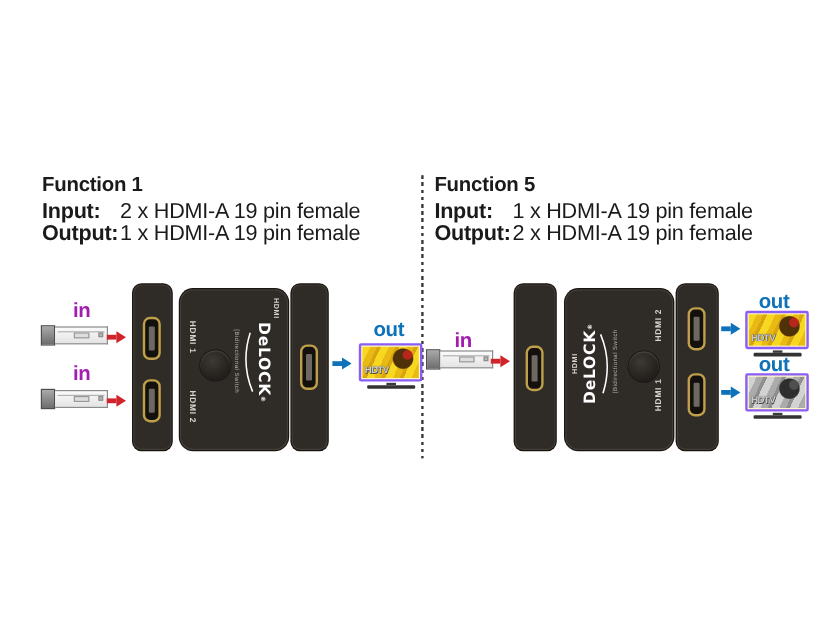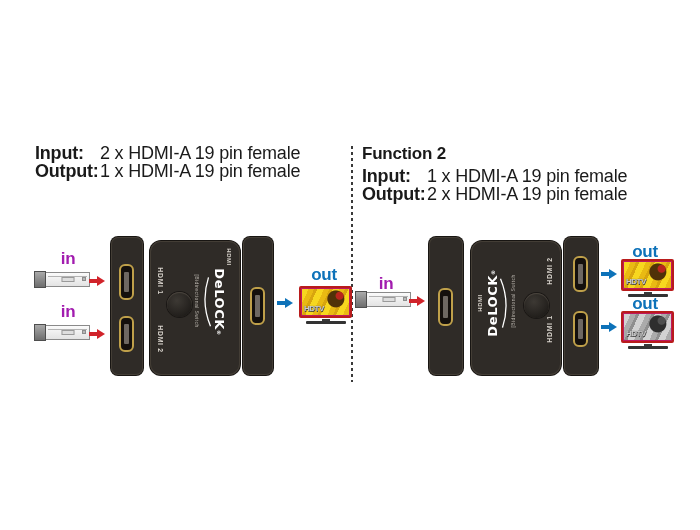--- a/index.html
+++ b/index.html
@@ -61,53 +61,54 @@
   .vsub.ccw{transform:translate(-50%,-50%) rotate(-90deg);}
   .logo{position:absolute;display:flex;flex-direction:column;align-items:center;
     transform:translate(-50%,-50%) rotate(90deg);}
   .logo.ccw{transform:translate(-50%,-50%) rotate(-90deg);}
   .logo .word{color:#fff;font-weight:700;font-size:13px;letter-spacing:0.6px;
     font-family:"DejaVu Sans",sans-serif;line-height:12px;}
   .logo .reg{font-size:5px;vertical-align:top;color:#fff;}
   .logo svg{display:block;margin-top:1px;}
   
   .tv{position:absolute;width:53px;}
-  .tv-frame{border:2px solid #b91c1c;background:#be185d;padding:1px;border-radius:2px;}
+  .tv-frame{border:2px solid #8b5cf6;background:#fef9c3;padding:1px;border-radius:2px;}
   .tv-screen{height:26px;position:relative;overflow:hidden;}
   .tv-screen.color{background:
     radial-gradient(circle at 80% 26%, #b8251d 0 3.5px, transparent 4.5px),
     radial-gradient(circle at 72% 38%, #503208 0 8px, transparent 9px),
     repeating-linear-gradient(115deg,#f7d71f 0 6px,#e9ba13 6px 11px,#d8a50e 11px 14px);}
   .tv-screen.gray{background:
     radial-gradient(circle at 80% 26%, #4f4f4f 0 3.5px, transparent 4.5px),
     radial-gradient(circle at 72% 38%, #2e2e2e 0 8px, transparent 9px),
     repeating-linear-gradient(115deg,#d2d2d2 0 6px,#ababab 6px 11px,#8f8f8f 11px 14px);}
   .hdtv{position:absolute;left:2px;bottom:2px;font-size:8px;font-weight:700;color:#cccccc;
     letter-spacing:-0.5px;text-shadow:0 0 1px #444, 0.5px 0.5px 0 #444;}
   .tv-neck{width:8px;height:2px;background:#3a3a3a;margin:1px auto 0;}
   .tv-base{width:40px;height:3px;background:#333;margin:0 auto;border-radius:1px;}
 </style>
 </head>
 <body>
 
 <div class="stage">
 
   <div class="specs" style="left:35px;top:144px;">
+    <div class="title">Function 1</div>
     <div class="spec-row">
       <span class="spec-label">Input:</span>
       <span class="spec-value">2 x HDMI-A 19 pin female</span>
     </div>
     <div class="spec-row">
       <span class="spec-label">Output:</span>
       <span class="spec-value">1 x HDMI-A 19 pin female</span>
     </div>
   </div>
 
   <div class="specs" style="left:362px;top:144px;">
-    <div class="title">Function 2</div>
+    <div class="title">Function 5</div>
     <div class="spec-row">
       <span class="spec-label">Input:</span>
       <span class="spec-value">1 x HDMI-A 19 pin female</span>
     </div>
     <div class="spec-row">
       <span class="spec-label">Output:</span>
       <span class="spec-value">2 x HDMI-A 19 pin female</span>
     </div>
   </div>
 

